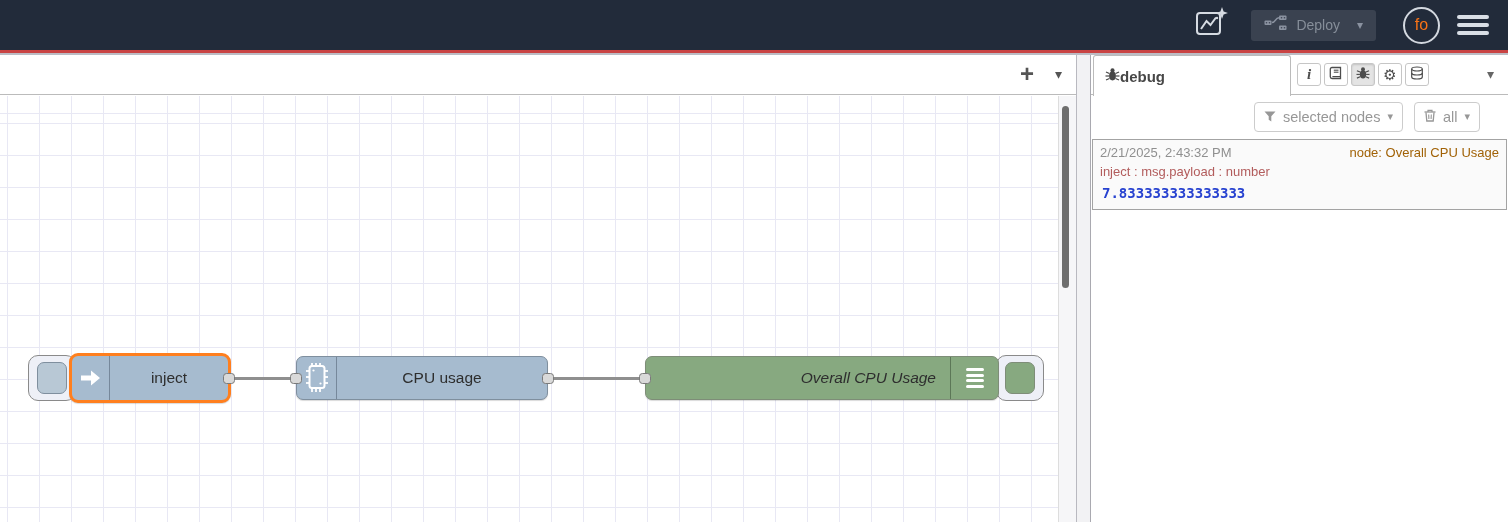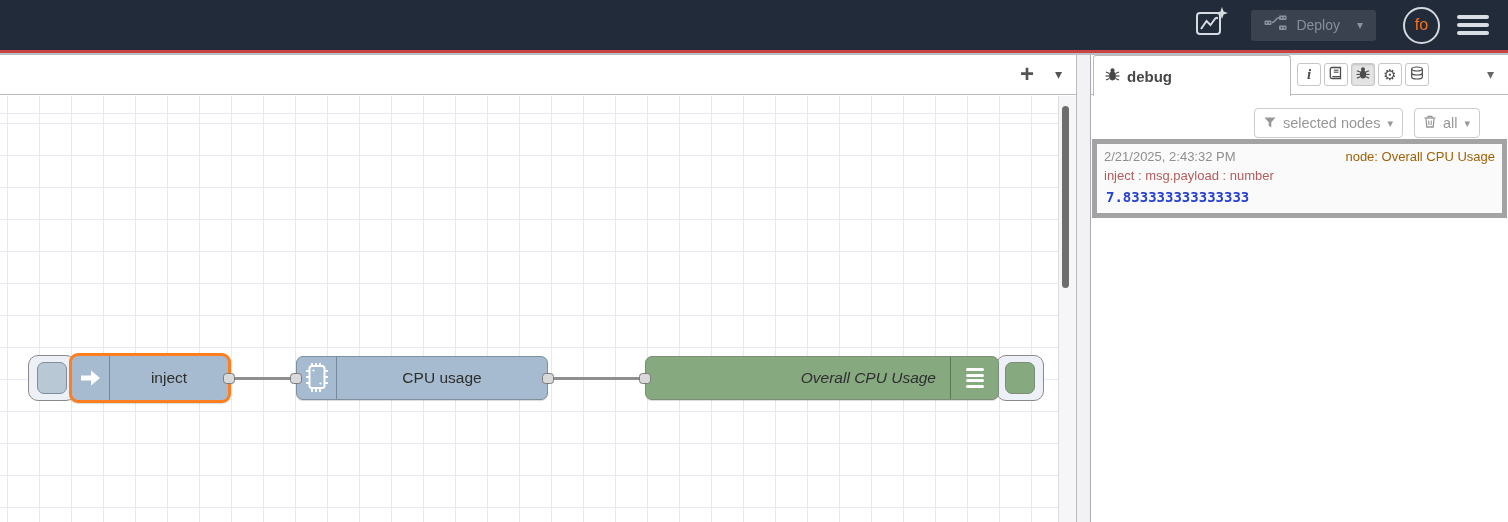--- a/index.html
+++ b/index.html
@@ -85,40 +85,40 @@
   
   .splitter { position:absolute; left:1077px; top:0; width:13px; height:100%;
               background:#f2f2f4; cursor:col-resize; }
 
   
   .sidebar { position:absolute; left:1090px; top:0; width:418px; height:100%;
              background:#fff; border-left:1px solid #a9a9b0; }
   .side-tabbar { position:relative; height:40px; background:#fff; border-bottom:1px solid #bbb; }
   .side-tab { position:absolute; left:2px; top:0; width:198px; height:41px; background:#fff;
               border:1px solid #bbb; border-bottom:none; border-radius:3px 3px 0 0;
-              display:flex; align-items:center; gap:7px; padding-left:11px; z-index:2; cursor:pointer; }
+              display:flex; align-items:center; padding-left:11px; z-index:2; cursor:pointer; }
   .side-tab-label { font-weight:bold; font-size:15px; color:#474747; }
   .side-icons { position:absolute; right:79px; top:8px; display:flex; gap:3px; }
   .icon-btn { width:24px; height:23px; border:1px solid #c6c6c6; border-radius:3px; background:#fff;
               display:flex; align-items:center; justify-content:center; cursor:pointer;
               color:#4d4d4d; font-size:14px; }
   .icon-btn.active { background:#e4e4e4; box-shadow:inset 0 1px 2px rgba(0,0,0,0.15); }
   .info-glyph { font-family:"Liberation Serif", serif; font-weight:bold; font-style:italic; font-size:15px; }
   .gear-glyph { font-family:"DejaVu Sans", sans-serif; font-size:15px; }
   .side-chev { position:absolute; right:14px; top:11px; color:#666; font-size:14px; cursor:pointer; }
 
-  .side-toolbar { height:43px; display:flex; align-items:flex-end; justify-content:flex-end;
+  .side-toolbar { height:43px; display:flex; align-items:center; justify-content:flex-end;
                   gap:11px; padding-right:28px; background:#fff; }
   .tool-btn { height:30px; border:1px solid #ccc; border-radius:4px; background:#fff;
               display:flex; align-items:center; gap:7px; padding:0 9px;
               color:#979797; font-size:14.5px; cursor:pointer; }
   .tool-chev { font-size:11px; color:#979797; }
 
   .messages { position:absolute; top:84px; left:0; right:0; bottom:0; overflow:hidden; }
-  .msg { margin:0 1px; border:5px solid #a3a3a3; background:#fafafa;
+  .msg { margin:0 1px; border:1px solid #a3a3a3; background:#fafafa;
          padding:4px 7px 6px 7px; cursor:pointer; }
   .msg-meta { display:flex; justify-content:space-between; gap:8px; font-size:13px; line-height:17px; }
   .msg-ts { color:#8f8f8f; white-space:nowrap; }
   .msg-src { color:#a16207; white-space:nowrap; }
   .msg-path { color:#b25c5c; font-size:13px; line-height:18px; margin-top:2px; }
   .msg-value { color:#2742d0; font-family:"DejaVu Sans Mono", monospace;
                font-size:14px; font-weight:bold; line-height:19px; margin-top:3px; padding-left:2px; }
 </style>
 </head>
 <body>

